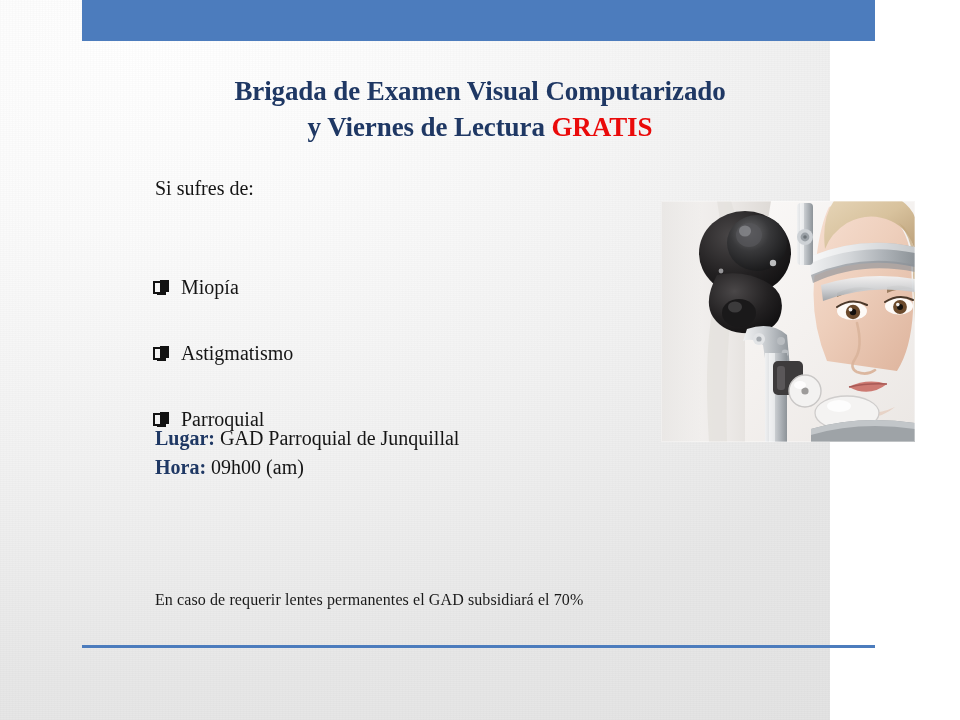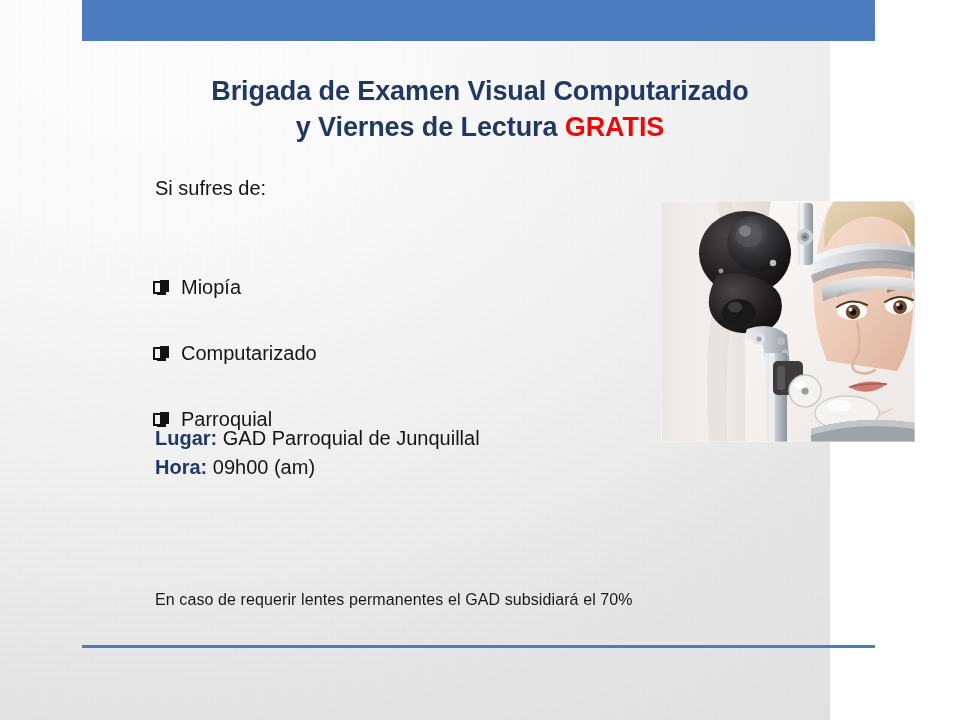--- a/index.html
+++ b/index.html
@@ -21,20 +21,21 @@
     width: 830px;
     height: 720px;
     box-sizing: border-box;
     background:
       radial-gradient(ellipse 150% 120% at 18% 6%,
         #ffffff 0%,
         #fbfbfb 22%,
         #f2f2f2 48%,
         #e7e7e7 74%,
         #e2e2e2 100%);
+    font-family: Liberation Serif, serif;
   }
   
   .slide::before {
     content: "";
     position: absolute;
     inset: 0;
     pointer-events: none;
     opacity: .55;
     background-image:
       repeating-linear-gradient(0deg,
@@ -196,21 +197,21 @@
 
   <div class="lead">Si sufres de:</div>
 
   <ul class="symptom-list">
     <li class="symptom-item">
       <span class="checkbox-glyph"></span>
       <span class="symptom-label">Miopía</span>
     </li>
     <li class="symptom-item">
       <span class="checkbox-glyph"></span>
-      <span class="symptom-label">Computarizado</span>
+      <span class="symptom-label">Astigmatismo</span>
     </li>
     <li class="symptom-item">
       <span class="checkbox-glyph"></span>
       <span class="symptom-label">Parroquial</span>
     </li>
   </ul>
 
 
   <div class="details">
     <div class="detail-row"><span class="detail-key">Lugar:</span><span class="detail-val">  GAD Parroquial de Junquillal</span></div>

